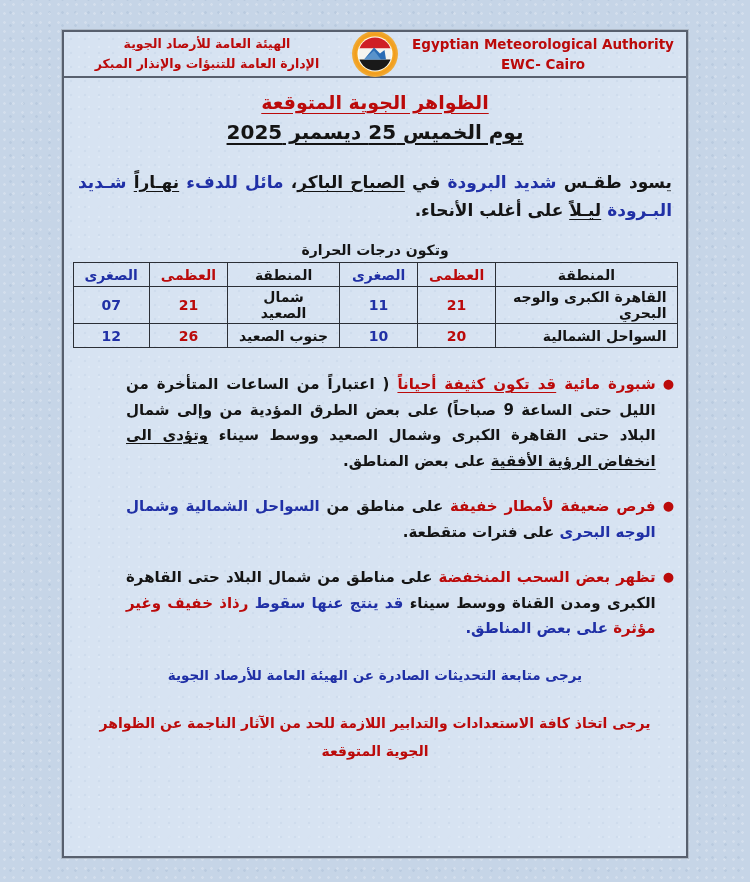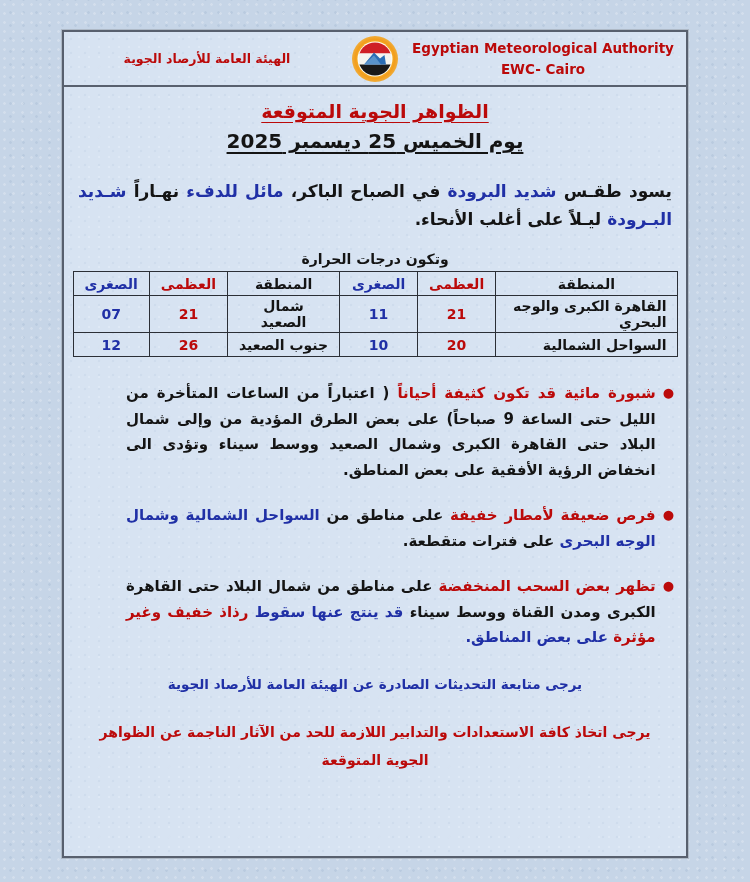--- a/index.html
+++ b/index.html
@@ -28,21 +28,21 @@
       radial-gradient(rgba(255,255,255,0.20) 1px, transparent 1.6px),
       radial-gradient(rgba(110,140,180,0.08) 1px, transparent 1.6px);
     background-size:10px 10px,14px 14px;
     border:2px solid var(--border);
     box-shadow:0 0 0 1px #aeb9c6;
     overflow:hidden;
     direction:rtl;
   }
   
   .doc-header{
-    height:55px;border-bottom:2px solid var(--border);
+    height:46px;border-bottom:2px solid var(--border);
     display:flex;flex-direction:row-reverse;align-items:center;
     padding:4px 10px;
   }
   .org-en{
     direction:ltr;flex:1;text-align:center;
     color:var(--red);font-weight:bold;font-size:13.5px;line-height:1.5;
   }
   .org-ar{
     flex:1;text-align:center;
     color:var(--red);font-weight:bold;font-size:12.5px;line-height:1.6;
@@ -92,31 +92,32 @@
     text-align:center;font-weight:bold;font-size:13.5px;line-height:2.0;
     margin:0 18px;
   }
   .note.first{margin-top:40px;}
   .note-blue{color:var(--blue);}
   .note-red{color:var(--red);margin-top:20px;font-size:14px;}
   
   .seg-red{color:var(--red);}
   .seg-blue{color:var(--blue);}
   .seg-black{color:var(--black);}
-  .u{text-underline-offset:3px;}
+  .u{text-decoration:underline;text-underline-offset:3px;}
 </style>
 </head>
 <body>
 
 <div class="page">
   <div class="doc">
 
     <div class="doc-header">
       <div class="org-ar">
         <div>الهيئة العامة للأرصاد الجوية</div>
+        <div>الإدارة العامة للتنبؤات والإنذار المبكر</div>
       </div>
       <div class="logo">
         <svg width="48" height="48" viewBox="0 0 48 48" aria-hidden="true">
           <defs>
             <radialGradient id="glow">
               <stop offset="55%" stop-color="#fbc93c"></stop>
               <stop offset="85%" stop-color="#f29d1c"></stop>
               <stop offset="100%" stop-color="#f0ad3a"></stop>
             </radialGradient>
             <clipPath id="disc">

